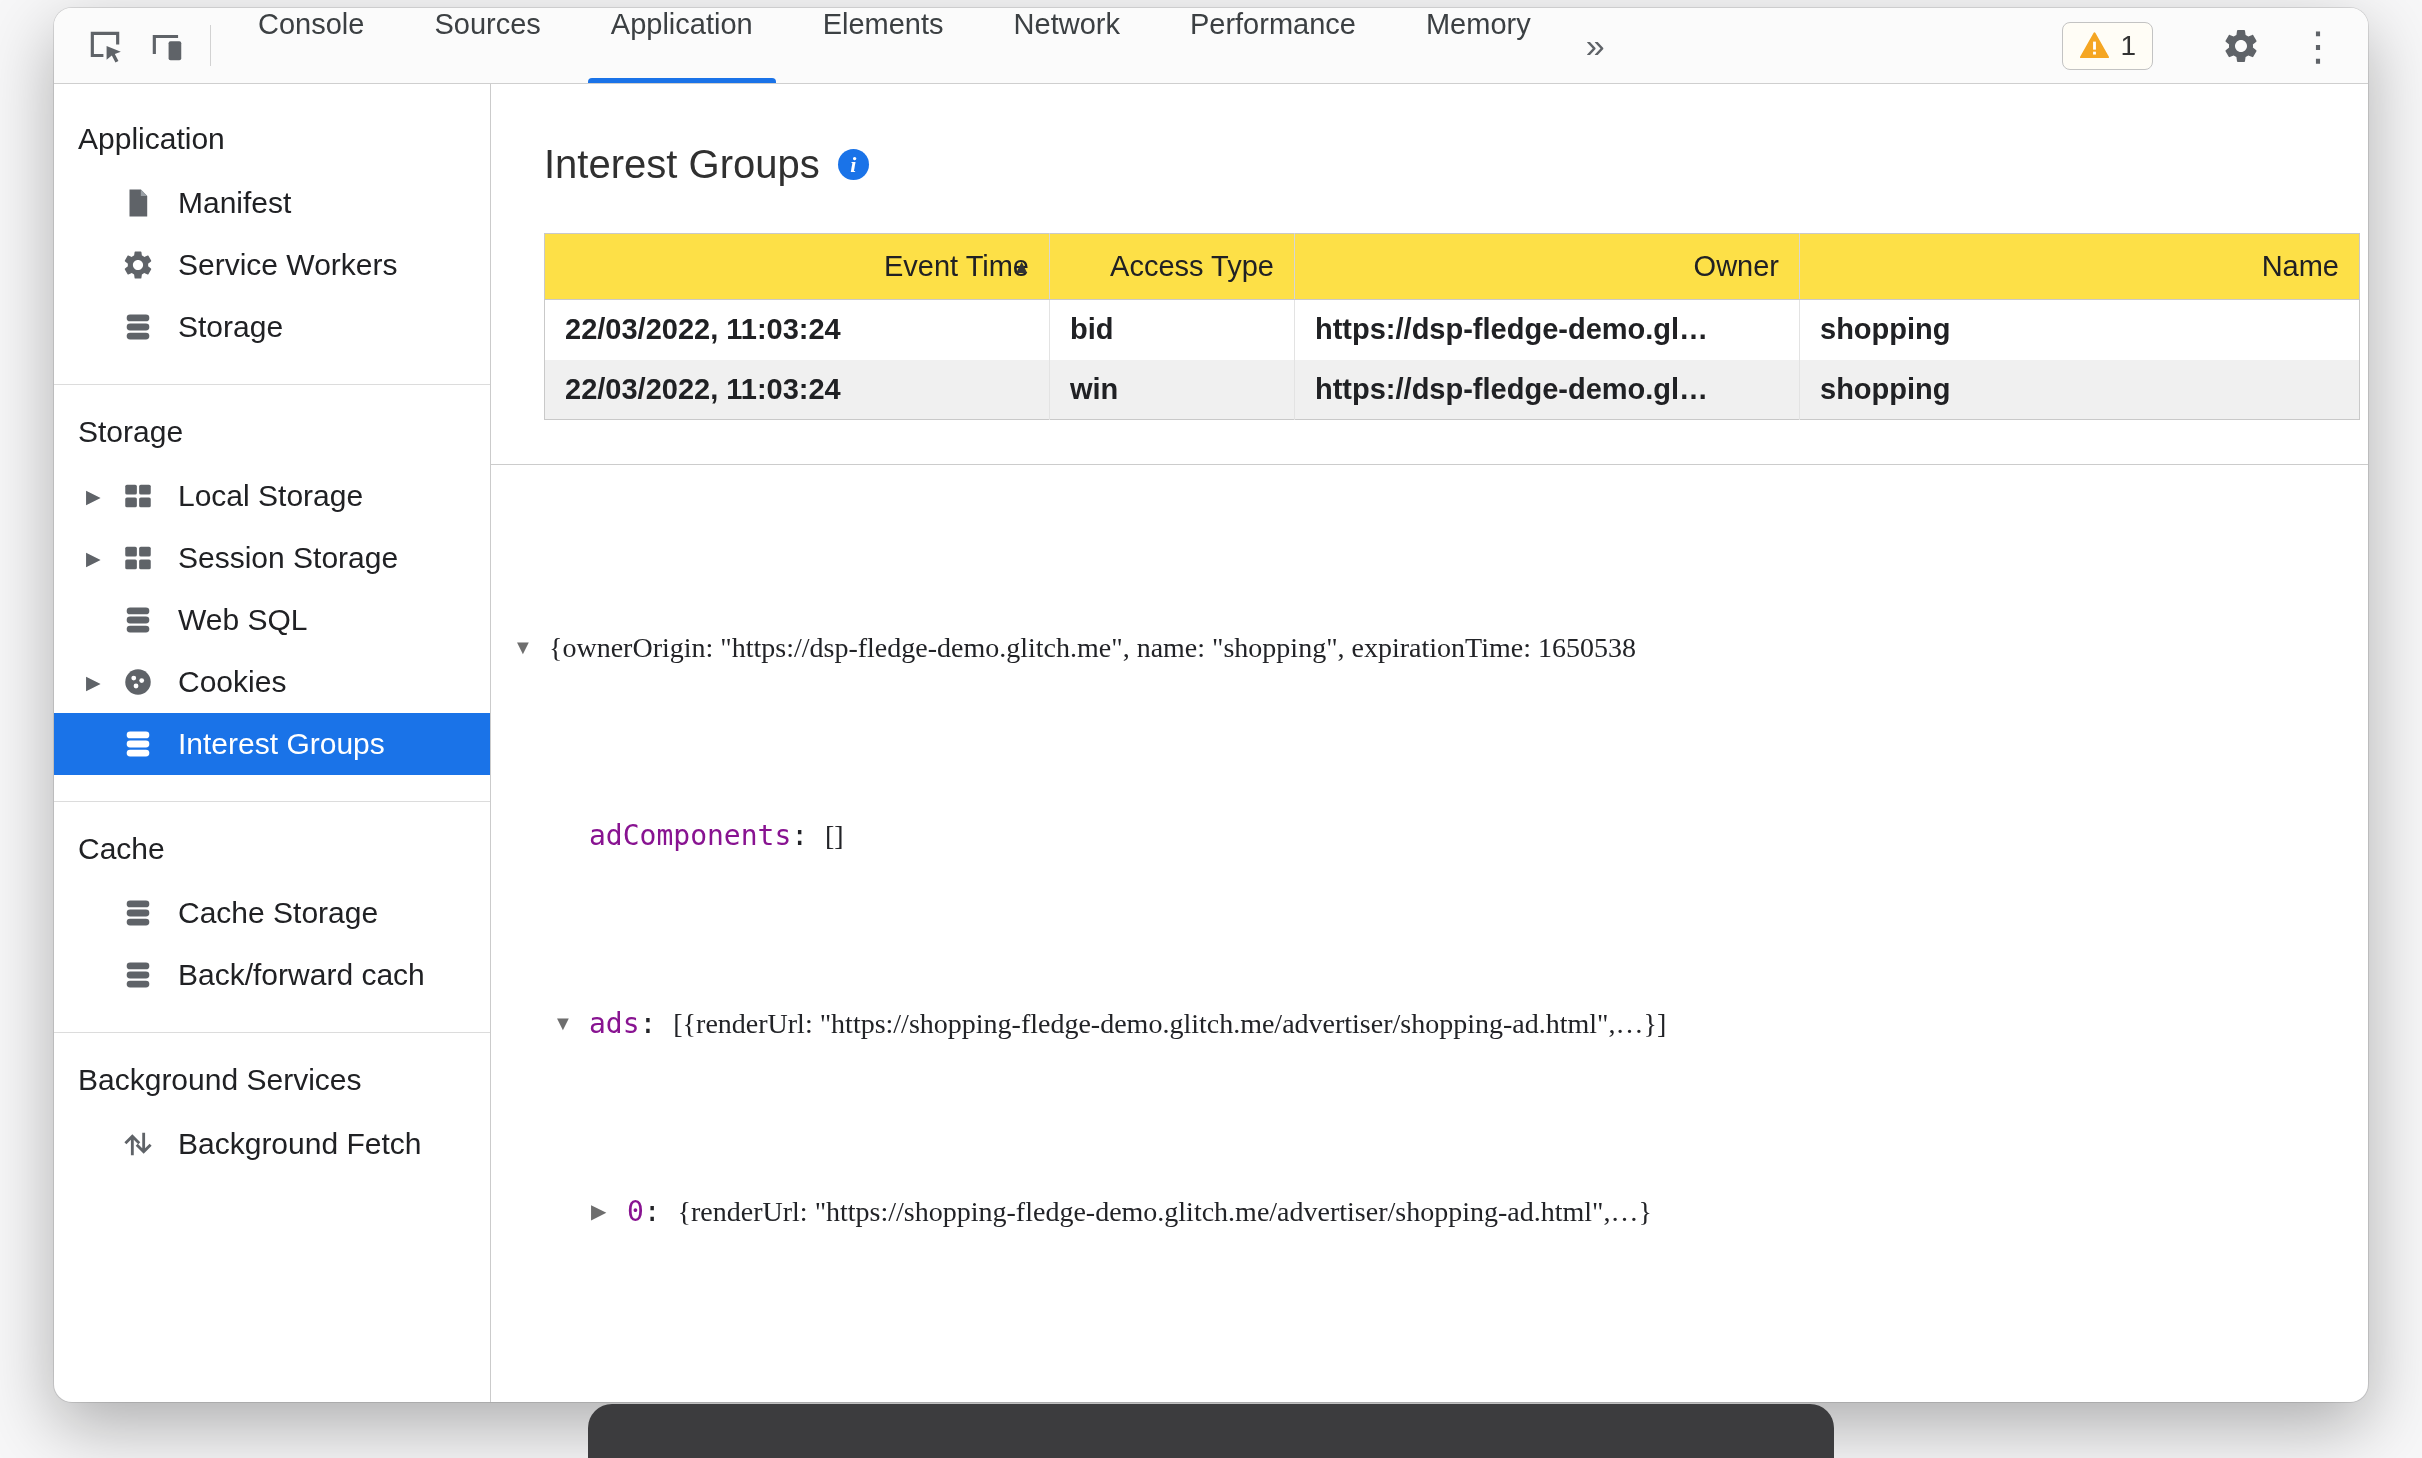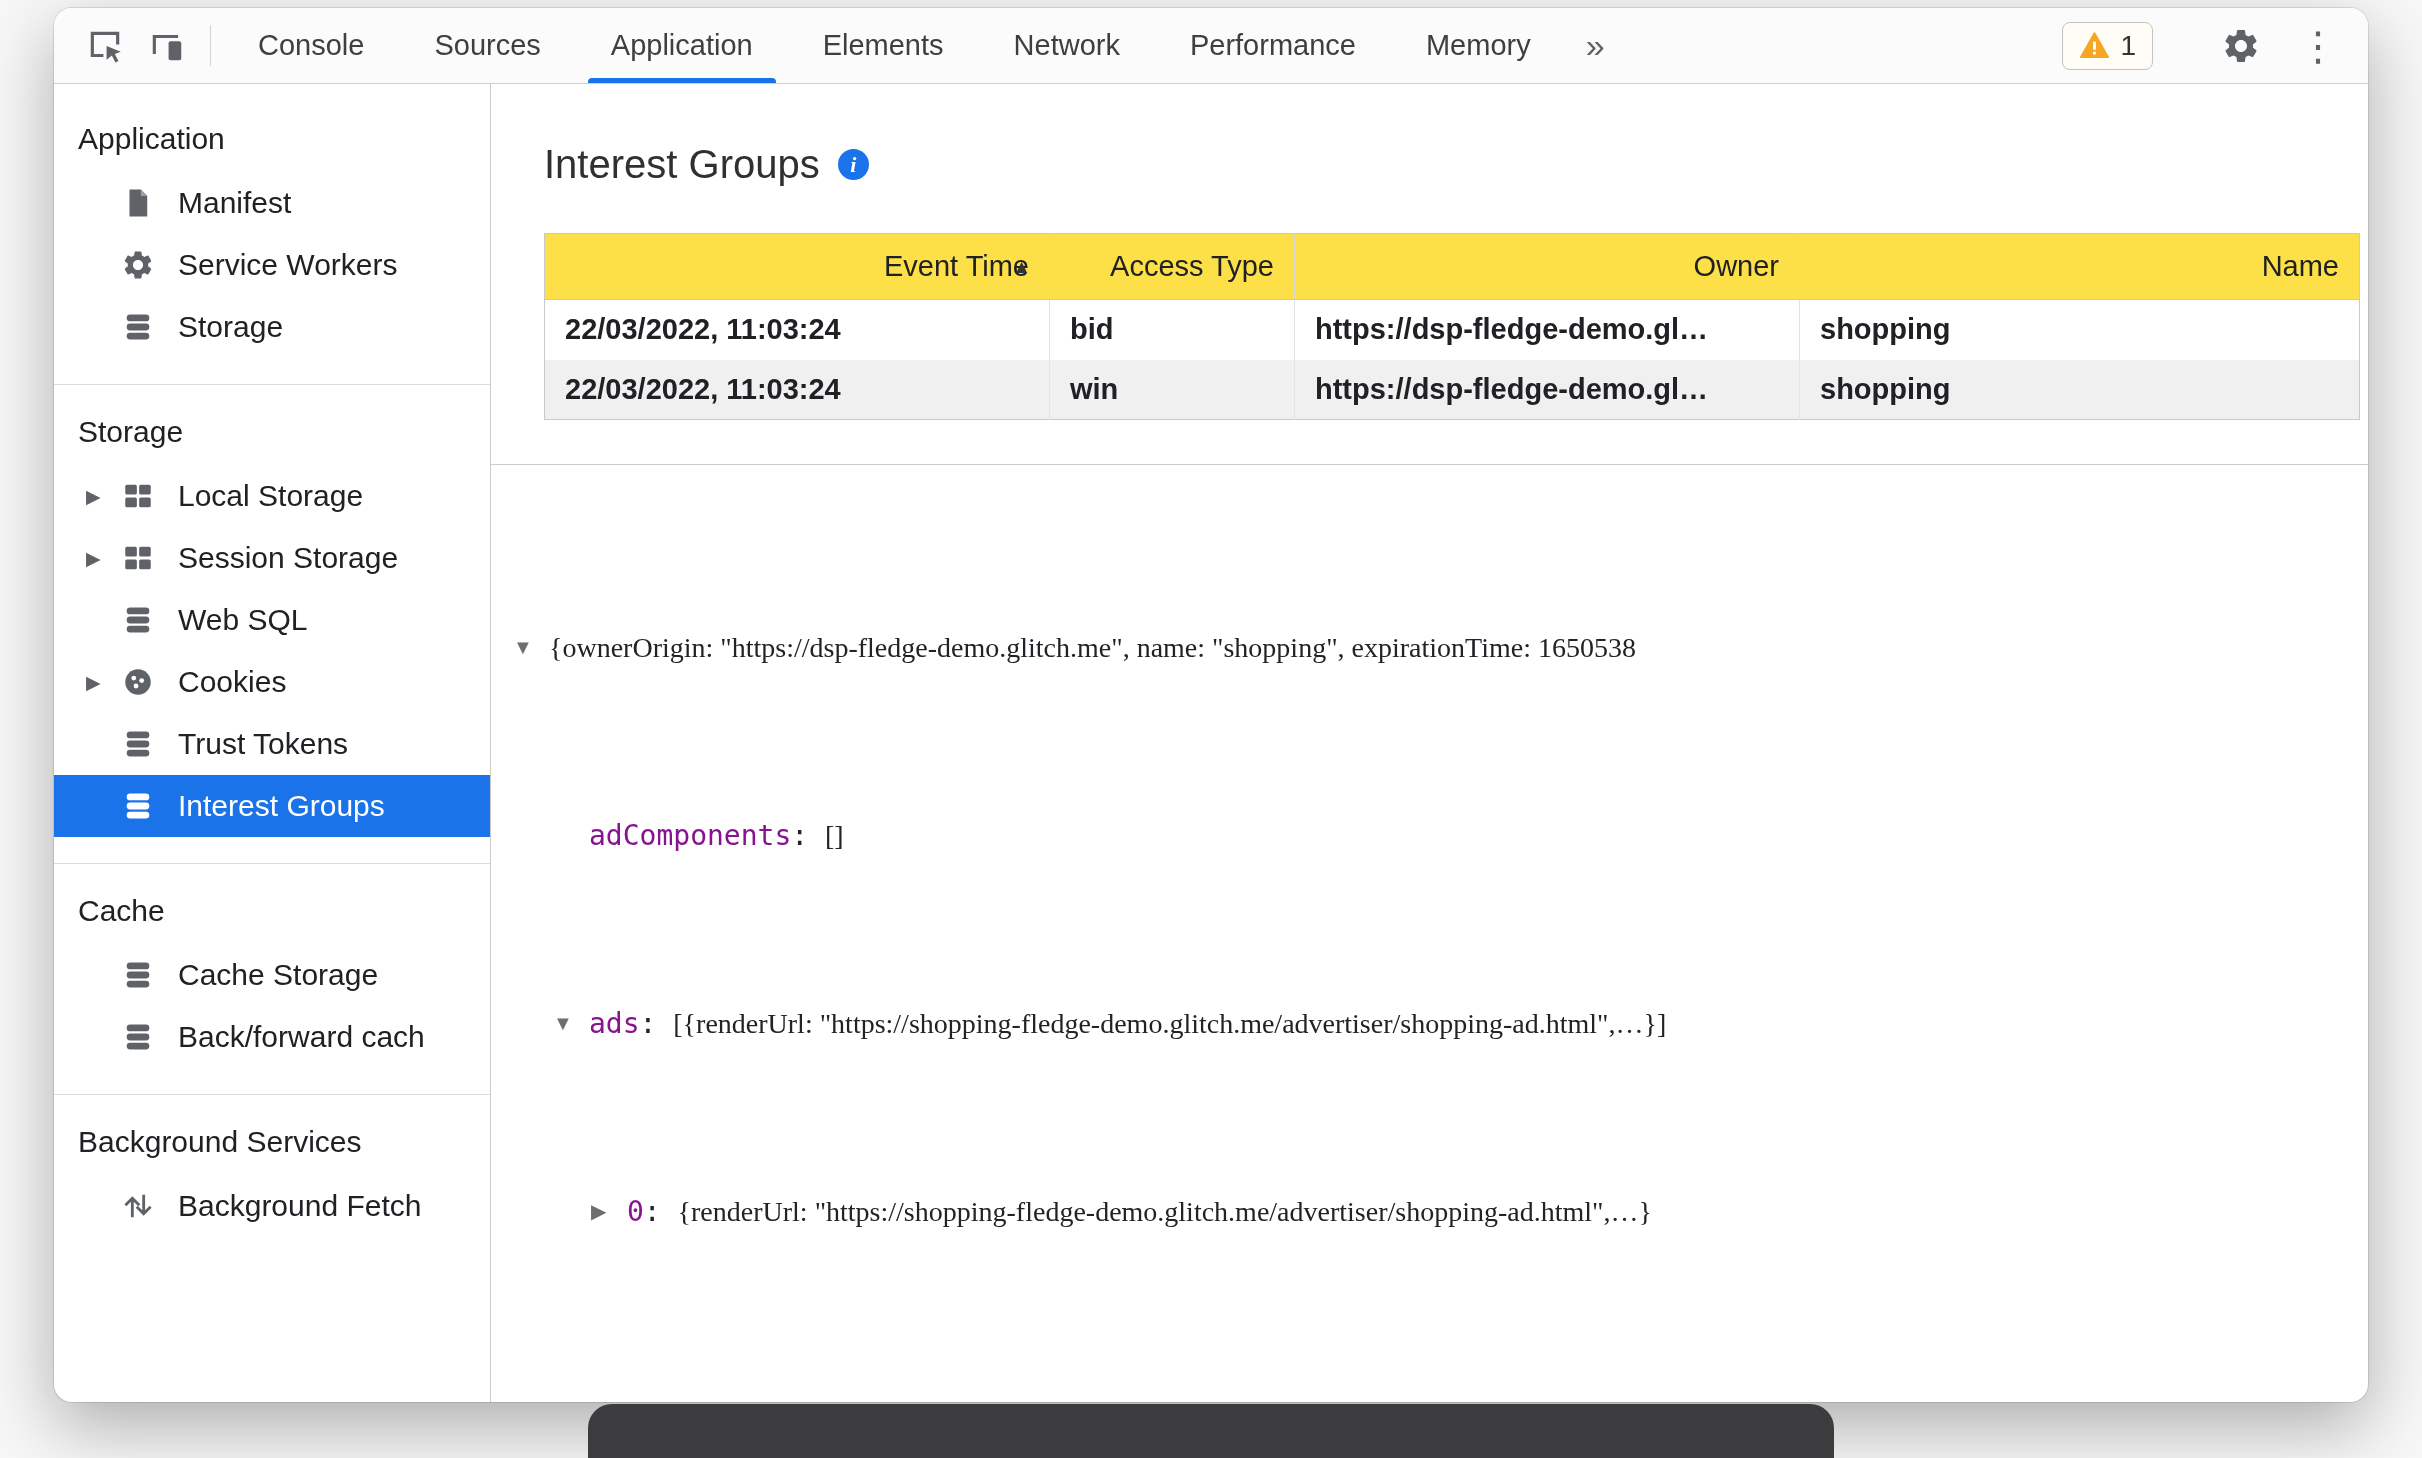--- a/index.html
+++ b/index.html
@@ -36,21 +36,21 @@
 
   
   .toolbar {
     flex:0 0 76px; background:#fbfbfb; border-bottom:1px solid #cfcfcf;
     display:flex; align-items:stretch; padding:0 20px;
   }
   .tool-btn { width:62px; display:flex; align-items:center; justify-content:center; color:#5f6368; }
   .tool-btn svg { width:38px; height:38px; }
   .v-sep { width:1px; background:#d2d2d2; margin:17px 12px; }
   .tabs { display:flex; align-items:stretch; }
-  .tab { padding:0 35px; display:flex; align-items:center; font-size:29px; color:#3c4043; position:relative; cursor:default; }
+  .tab { padding:0 35px; display:flex; align-items:flex-start; font-size:29px; color:#3c4043; position:relative; cursor:default; }
   .tab.selected::after {
     content:""; position:absolute; left:12px; right:12px; bottom:0; height:5px;
     background:#1a73e8; border-radius:4px 4px 0 0;
   }
   .more-tabs { display:flex; align-items:center; padding:0 20px; font-size:34px; color:#5f6368; }
   .toolbar-right { margin-left:auto; display:flex; align-items:center; gap:16px; }
   .warn-badge {
     display:flex; align-items:center; gap:10px; border:1px solid #c3c3c3; border-radius:8px;
     background:#fffdf6; padding:7px 16px; font-size:28px; color:#333;
   }
@@ -259,30 +259,20 @@
         <span class="tri">▶</span>
         <span class="icon">
             <svg viewBox="0 0 24 24">
               <circle cx="12" cy="12" r="9" fill="currentColor"></circle>
               <circle cx="9" cy="9.2" r="1.7" fill="#fff"></circle>
               <circle cx="14.6" cy="11" r="1.7" fill="#fff"></circle>
               <circle cx="10.6" cy="14.8" r="1.7" fill="#fff"></circle>
             </svg>
           </span>
         <span>Cookies</span>
-      </div>
-      <div class="s-item">
-        <span class="icon">
-            <svg viewBox="0 0 24 24" fill="currentColor">
-              <rect x="4" y="3.2" width="16" height="4.8" rx="2.4"></rect>
-              <rect x="4" y="9.6" width="16" height="4.8" rx="2.4"></rect>
-              <rect x="4" y="16" width="16" height="4.8" rx="2.4"></rect>
-            </svg>
-          </span>
-        <span>Trust Tokens</span>
       </div>
       <div class="s-item selected">
         <span class="icon">
             <svg viewBox="0 0 24 24" fill="currentColor">
               <rect x="4" y="3.2" width="16" height="4.8" rx="2.4"></rect>
               <rect x="4" y="9.6" width="16" height="4.8" rx="2.4"></rect>
               <rect x="4" y="16" width="16" height="4.8" rx="2.4"></rect>
             </svg>
           </span>
         <span>Interest Groups</span>

